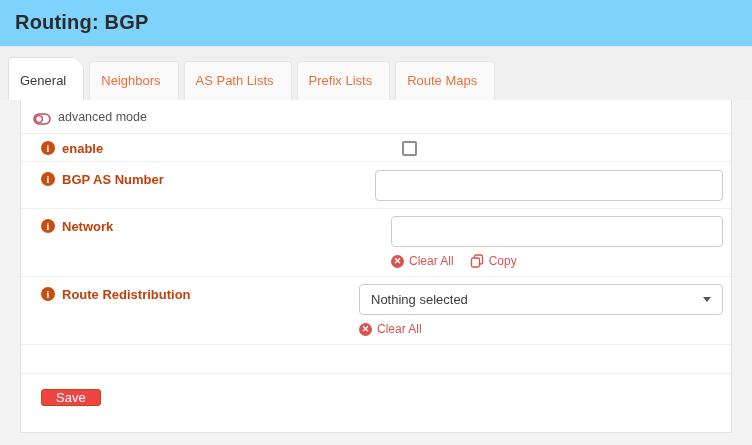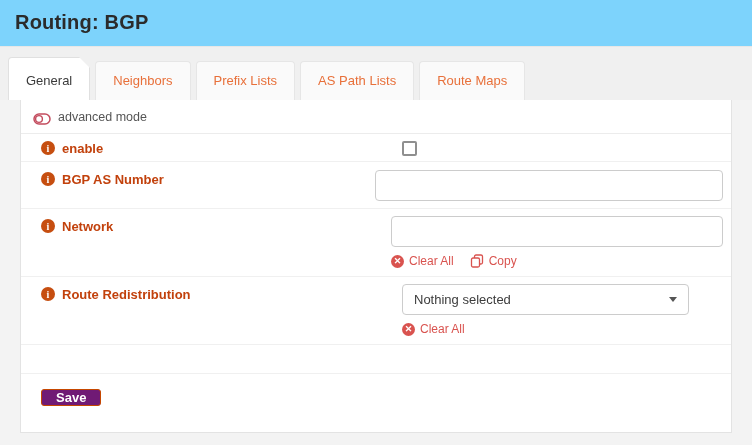--- a/index.html
+++ b/index.html
@@ -32,21 +32,21 @@
     align-items:flex-end;
   }
   .tab {
     position:relative;
     background:#fafafa;
     border:1px solid #e6e6e6;
     border-bottom:none;
     border-radius:4px 4px 0 0;
     color:#e8703a;
     font-size:13px;
-    padding:11px 17px 12px 17px;
+    padding:11px 17px 12px 11px;
     margin-right:5px;
     cursor:pointer;
     white-space:nowrap;
   }
   .tab.active {
     background:#fff;
     color:#3a3a3a;
     padding-top:15px;
     border-color:#e0e0e0;
   }
@@ -128,21 +128,21 @@
     border-radius:4px;
     background:#fff;
     font-size:13px;
     padding:0 8px;
     color:#333;
     outline:none;
   }
   .input-wide  { width:348px; }
   .input-med   { width:332px; }
   .dropdown {
-    width:287px; height:31px;
+    width:364px; height:31px;
     border:1px solid #ccc;
     border-radius:4px;
     background:#fff;
     display:flex;
     align-items:center;
     justify-content:space-between;
     padding:0 11px;
     font-size:13px;
     color:#3c3c3c;
     cursor:pointer;
@@ -164,43 +164,43 @@
     align-items:center;
     gap:5px;
     color:#d9534f;
     font-size:12px;
     text-decoration:none;
     cursor:pointer;
   }
   .spacer-row { height:29px; border-bottom:1px solid #f0f0f0; }
   .save-area { padding:14px 0 0 20px; }
   .save-btn {
-    background:#701a75;
+    background:#ef4444;
     border:1px solid #c64700;
     color:#fff;
     font-family:"Liberation Sans", sans-serif;
     font-size:13px;
-    font-weight:700;
+    font-weight:400;
     padding:0 14px;
     border-radius:3px;
     cursor:pointer;
   }
 </style>
 </head>
 <body>
 
 <div class="page-header">
   <h1>Routing: BGP</h1>
 </div>
 
 <div class="tab-strip">
   <div class="tab active">General</div>
   <div class="tab">Neighbors</div>
+  <div class="tab">AS Path Lists</div>
   <div class="tab">Prefix Lists</div>
-  <div class="tab">AS Path Lists</div>
   <div class="tab">Route Maps</div>
 </div>
 
 <div class="panel">
 
   <div class="row header-row">
     <span class="toggle-icon">
       <svg width="19" height="12" viewBox="0 0 19 12">
         <rect x="1" y="1" width="16" height="10" rx="5" fill="none" stroke="#c34c5e" stroke-width="1.5"></rect>
         <circle cx="6" cy="6" r="3.4" fill="none" stroke="#c34c5e" stroke-width="1.4"></circle>

